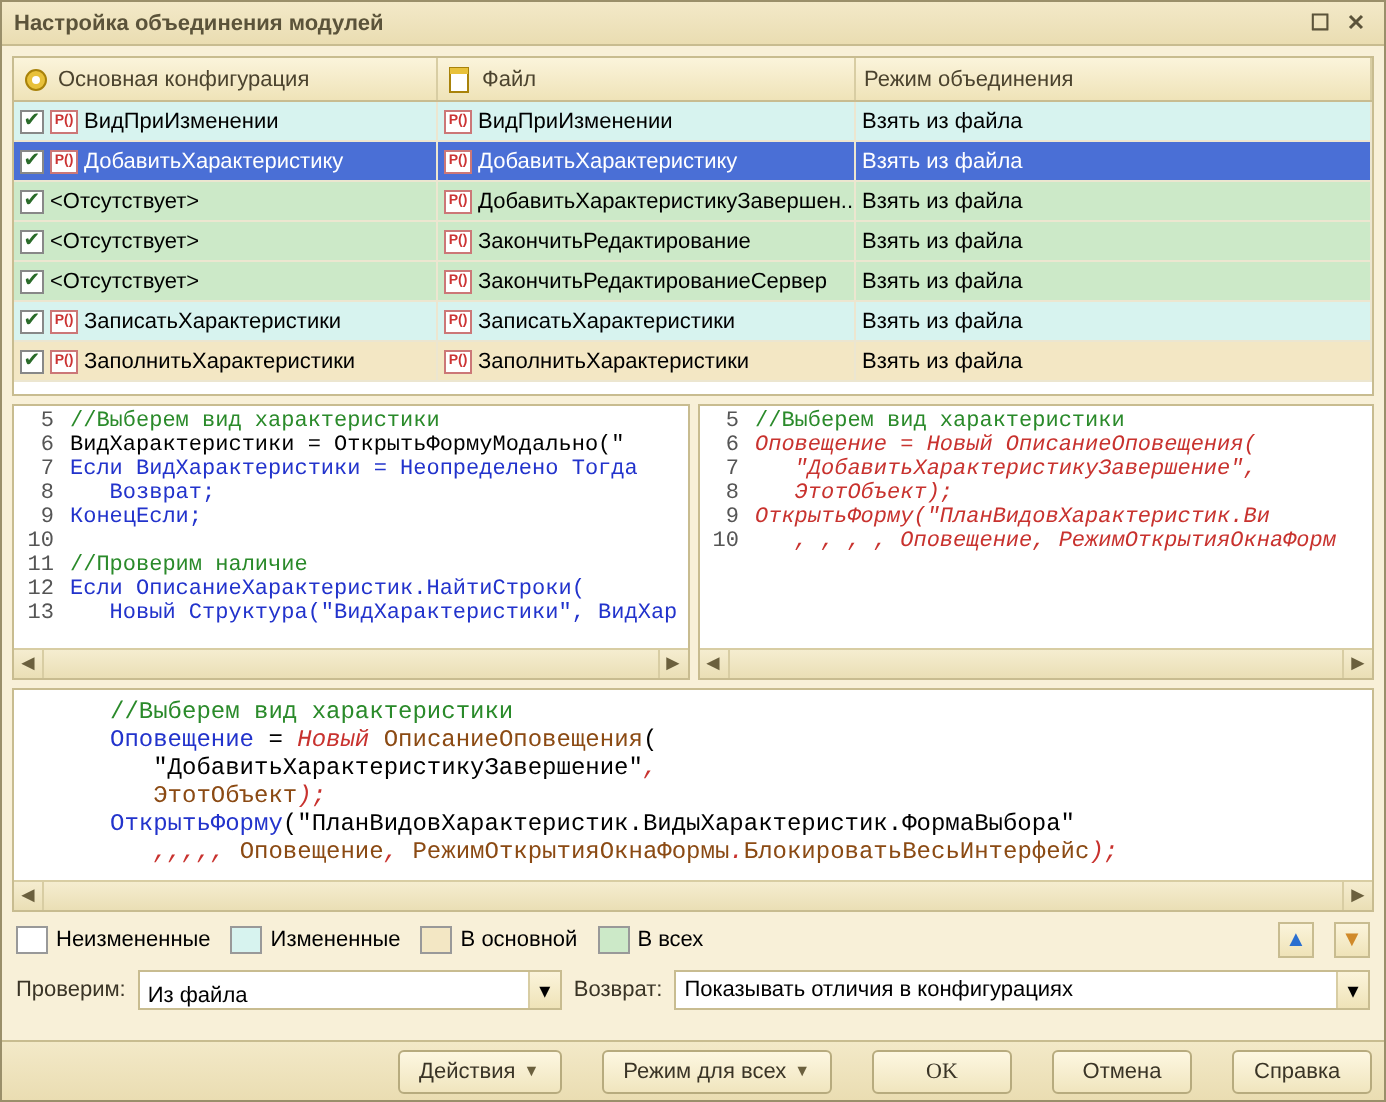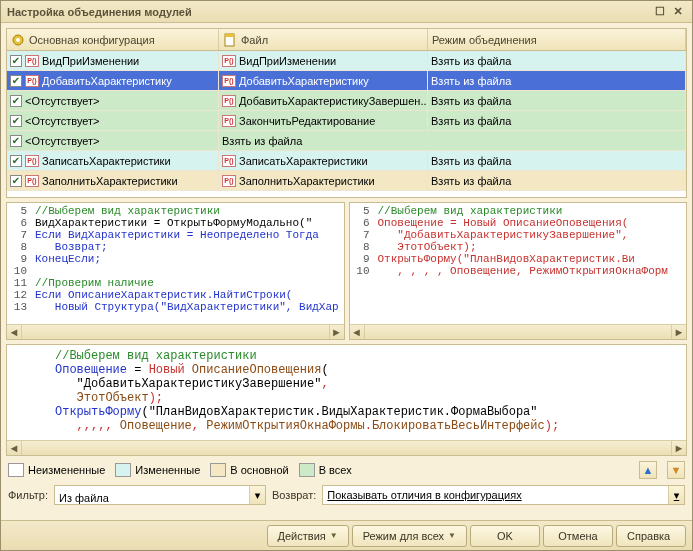--- a/index.html
+++ b/index.html
@@ -148,21 +148,21 @@
     flex:1; overflow:hidden;
     font-family:"Courier New",monospace;
     font-size:12px;
     padding:4px 0 0 48px;
     white-space:pre;
   }
 
   .code-line { display:flex; }
   .ln { width:28px; text-align:right; color:#555; padding-right:8px; flex:0 0 auto; white-space:pre; }
   .tok-comment { color:#2a8a2a; }
-  .tok-red { color:#c8322e; }
+  .tok-red { color:#c8322e;font-style:italic; }
   .tok-blue{ color:#2233cc; }
   .tok-brown{ color:#8b4a13;margin-top:20px; }
   .tok-black{ color:#000; }
 
   
   .legendrow { display:flex; align-items:center; height:20px; gap:10px; padding:0 2px; }
   .swatchbox { display:flex; align-items:center; gap:4px; }
   .swatch { width:16px; height:14px; border:1px solid #999; }
   .sw-white{ background:#fff; }
   .sw-teal { background:#d7f3ef; }
@@ -194,21 +194,21 @@
     cursor:pointer;
   }
 
   
   .btnbar {
     height:30px;
     background:linear-gradient(#f3e9c8,#eaddb2);
     border-top:1px solid #c8bc90;
     display:flex; align-items:center;
     padding:0 6px;
-    gap:3px;
+    gap:20px;
   }
   .btnbar .spacer{flex:1;}
   .pbtn {
     height:22px;
     border:1px solid #b7ab7e;
     background:linear-gradient(#fdf7e1,#f0e5be);
     padding:0 10px;
     display:flex;align-items:center;
     border-radius:3px;
     cursor:pointer;
@@ -305,20 +305,24 @@
           </div>
           <div class="cell c3">
             <span>Взять из файла</span>
           </div>
         </div>
         <div class="row bg-green">
           <div class="cell c1">
             <span class="chk">✔</span>
             <span>&lt;Отсутствует&gt;</span>
           </div>
+          <div class="cell c2">
+            <span class="icon-po">P()</span>
+            <span>ЗакончитьРедактированиеСервер</span>
+          </div>
           <div class="cell c3">
             <span>Взять из файла</span>
           </div>
         </div>
         <div class="row bg-teal">
           <div class="cell c1">
             <span class="chk">✔</span>
             <span class="icon-po">P()</span>
             <span>ЗаписатьХарактеристики</span>
           </div>
@@ -391,45 +395,45 @@
     <div class="swatchbox">
       <div class="swatch sw-green"></div>
       <span>В всех</span>
     </div>
     <span class="spacer"></span>
     <div class="arrowbtn" style="color:#2a6fd0;">▲</div>
     <div class="arrowbtn" style="color:#d08a2a;">▼</div>
   </div>
 
   <div class="ofrow">
-    <label>Фильтр:</label>
+    <label>Проверим:</label>
     <div class="sel" style="width:212px;align-items:flex-end;">
       <span class="sel-text">Из файла</span>
       <span class="sel-btn">▾</span>
     </div>
     <label>Возврат:</label>
-    <div class="sel" style="flex:1;text-decoration:underline;">
+    <div class="sel" style="flex:1;">
       <span class="sel-text">Показывать отличия в конфигурациях</span>
       <span class="sel-btn">▾</span>
     </div>
   </div>
 
 </div>
 
 <div class="btnbar">
   <span class="spacer"></span>
   <div class="pbtn">
     <span>Действия</span>
     <span class="car">▼</span>
   </div>
   <div class="pbtn">
     <span>Режим для всех</span>
     <span class="car">▼</span>
   </div>
-  <div class="pbtn" style="min-width:70px;justify-content:center;">
+  <div class="pbtn" style="min-width:70px;justify-content:center;font-family:Liberation Serif, serif;">
     <span>OK</span>
   </div>
   <div class="pbtn" style="min-width:70px;justify-content:center;">
     <span>Отмена</span>
   </div>
   <div class="pbtn" style="min-width:70px;justify-content:flex-start;">
     <span>Справка</span>
   </div>
 </div>
 

